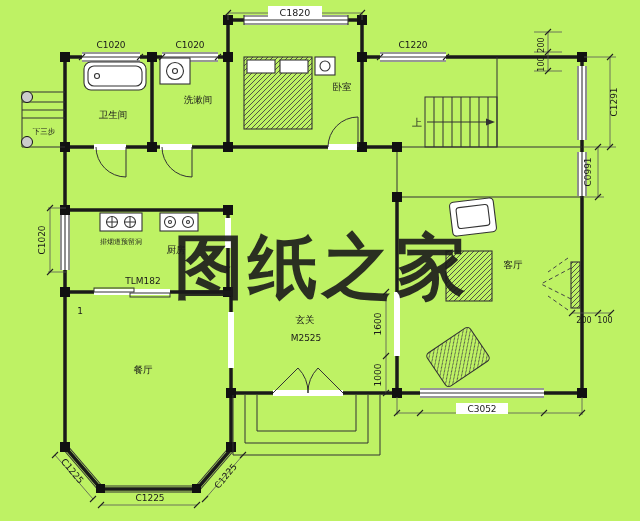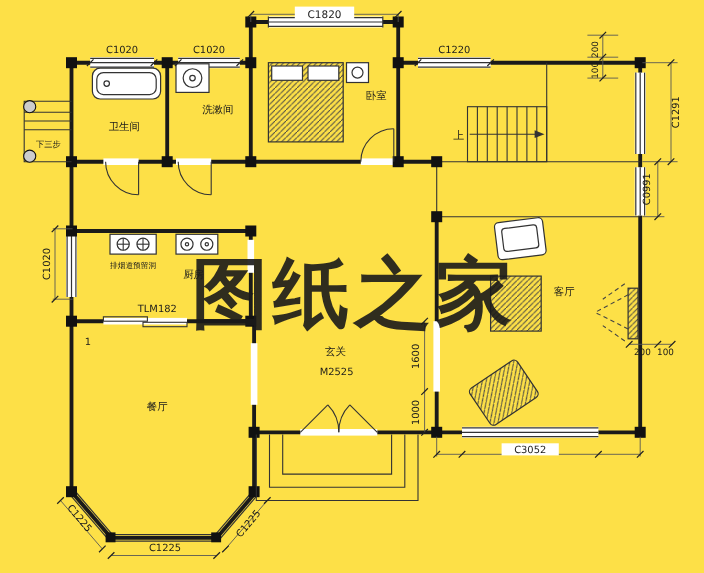--- a/index.html
+++ b/index.html
@@ -1,16 +1,16 @@
 <!DOCTYPE html>
 <html><head>
 <meta charset="utf-8">
 <style>
   html,body{margin:0;padding:0;background:#ffffff;}
-  .canvas{position:relative;width:640px;height:521px;background:#fde047;overflow:hidden;
+  .canvas{position:relative;width:640px;height:521px;background:#bef264;overflow:hidden;
           font-family:"DejaVu Sans",sans-serif;}
   svg{display:block;}
   svg text{font-family:"DejaVu Sans",sans-serif;fill:#1a1a1a;}
   .w   {stroke:#1a1a1a;stroke-width:3.5;fill:none;stroke-linecap:square;}
   .t   {stroke:#333;stroke-width:1;fill:none;}
   .win {stroke:#333;stroke-width:1.1;fill:none;}
   .dim {stroke:#555;stroke-width:0.8;fill:none;}
   .tick{stroke:#222;stroke-width:1.1;fill:none;}
   .furn{stroke:#333;stroke-width:1.1;fill:#fff;}
   .hat {stroke:#333;stroke-width:1.1;}

